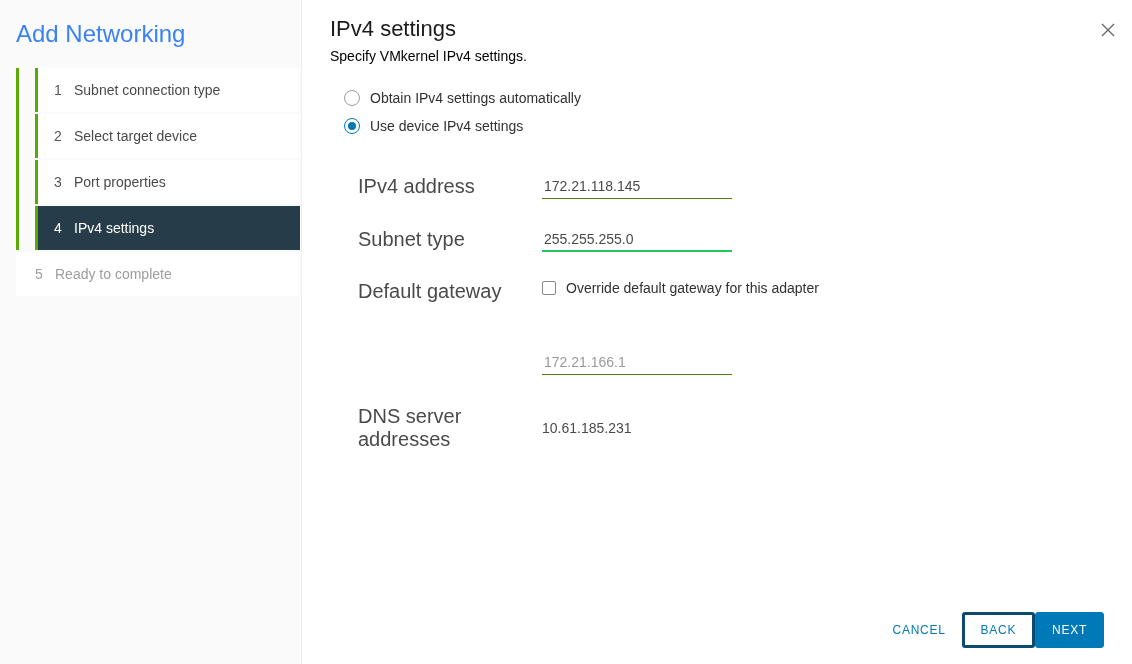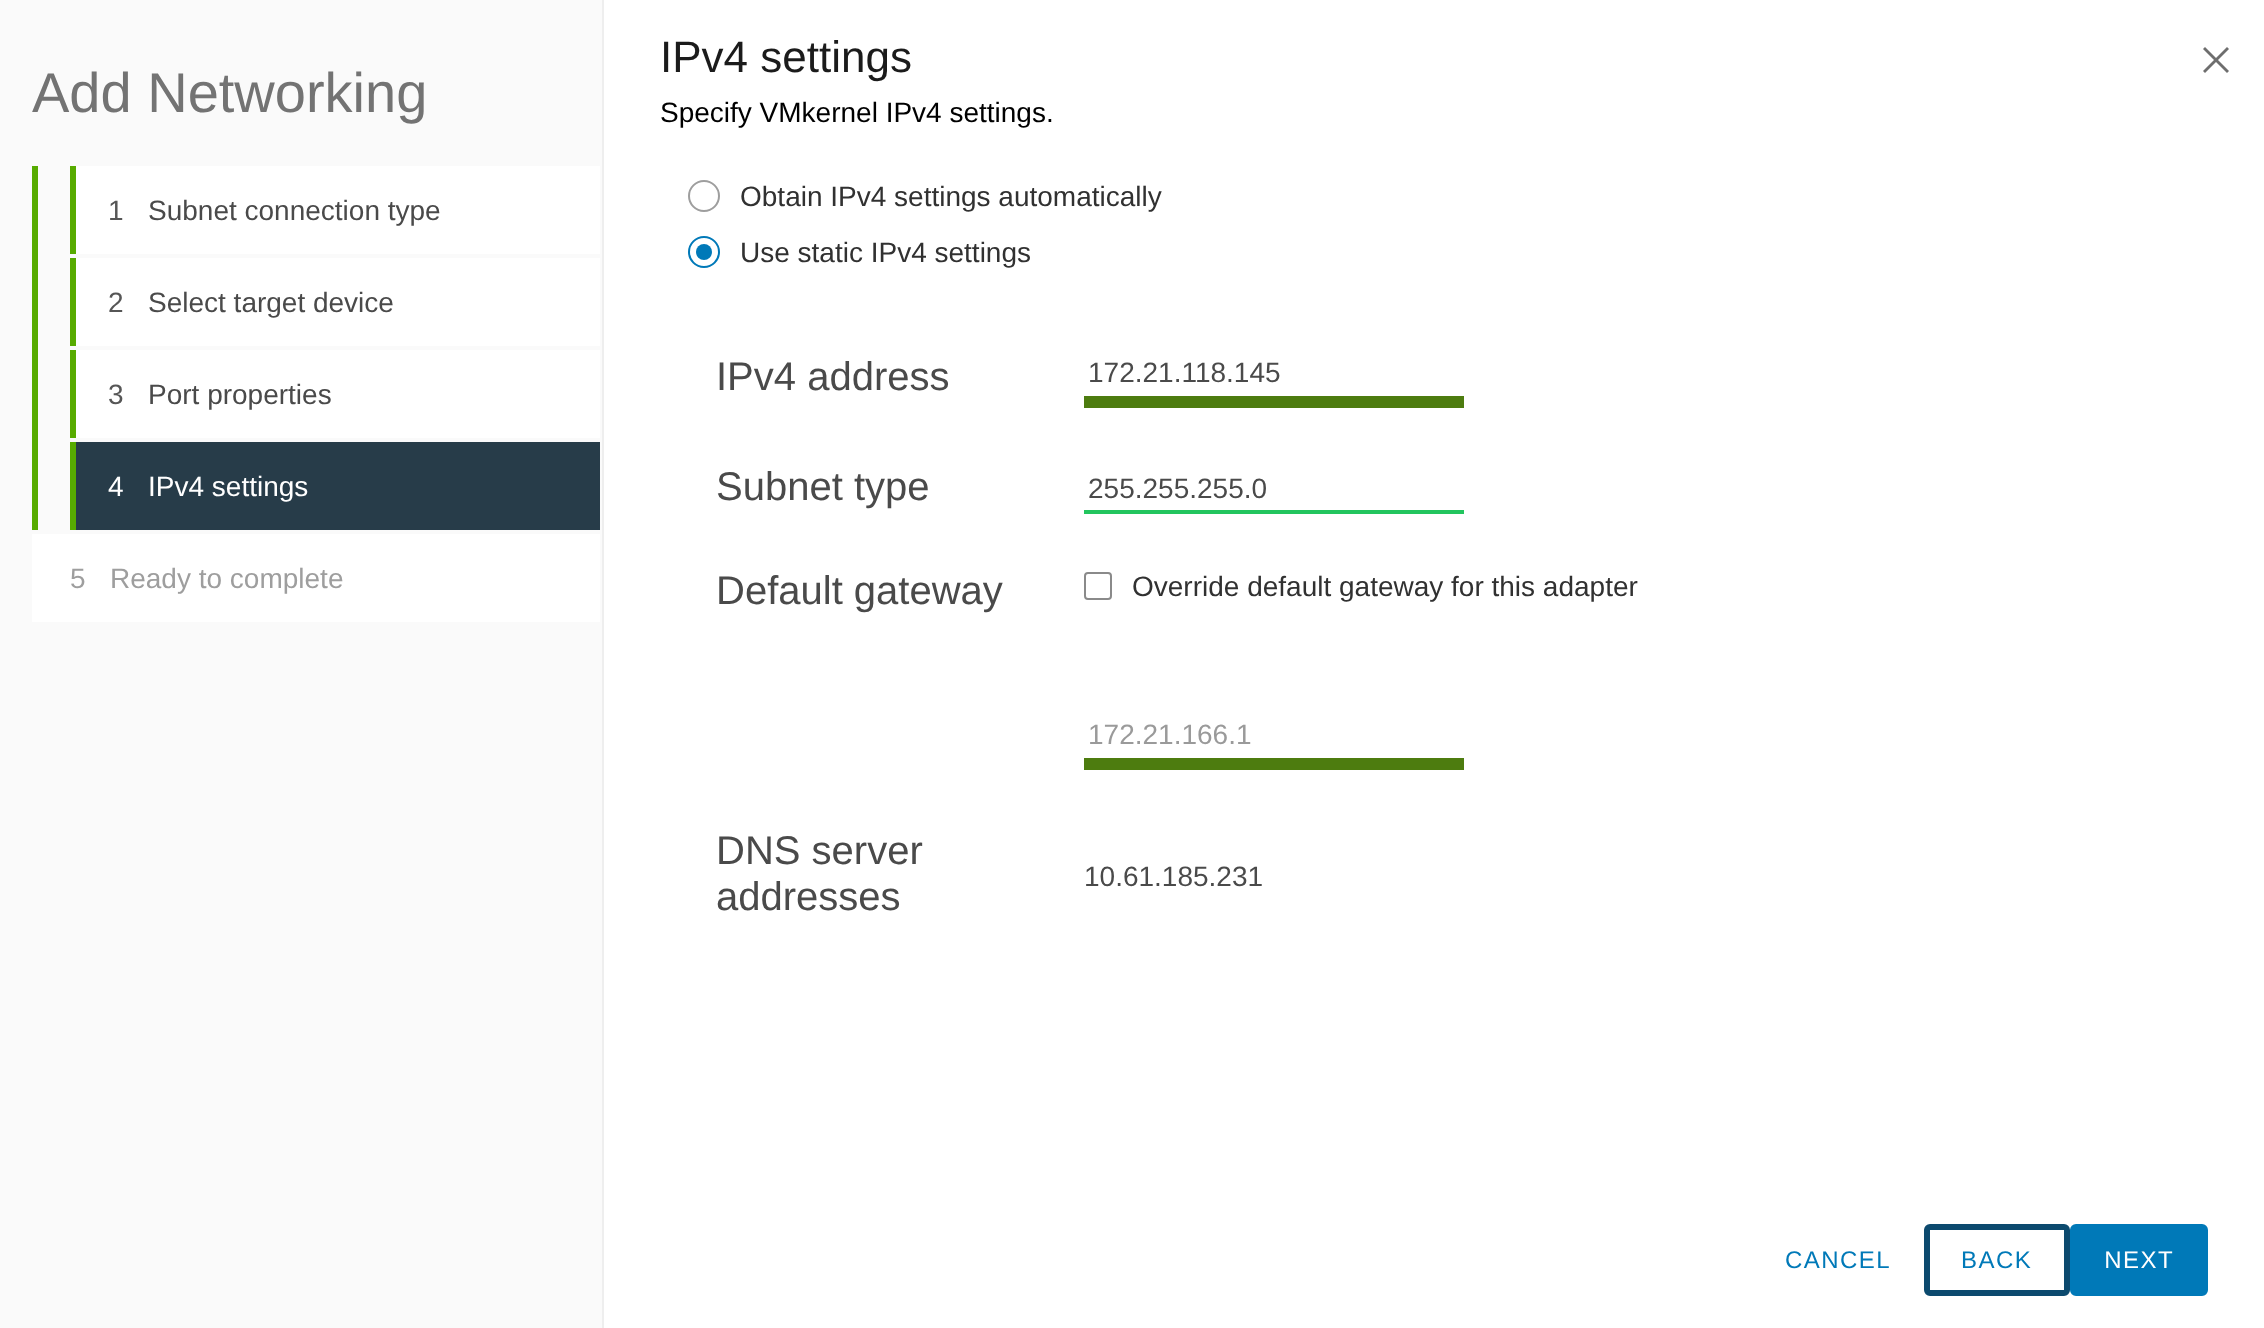--- a/index.html
+++ b/index.html
@@ -18,25 +18,24 @@
       height: 100%;
     }
     .sidebar {
       width: 302px;
       background: #fafafa;
       border-right: 1px solid #eee;
       padding-top: 16px;
       flex-shrink: 0;
     }
     .sidebar-title {
-      font-size: 28px;
+      font-size: 24px;
       font-weight: 400;
-      color: #737373;
+      color: #3b82f6;
       padding: 4px 16px 18px 16px;
-      margin-top: 11px;
     }
     .wizard-steps { list-style: none; }
     .wizard-step {
       display: flex;
       align-items: center;
       padding: 14px 12px 14px 16px;
       margin: 2px 1px 2px 16px;
       background: #fff;
       border-left: 3px solid transparent;
       position: relative;
@@ -123,21 +122,21 @@
       width: 184px;
       flex-shrink: 0;
       color: #4a4a4a;
       font-size: 20px;
     }
     .form-value {
       flex: 1;
     }
     .text-input {
       border: none;
-      border-bottom: 6px solid #4d7c0f;
+      border-bottom: 1px solid #4d7c0f;
       padding: 4px 2px;
       font-size: 14px;
       width: 190px;
       color: #4a4a4a;
       background: transparent;
       outline: none;
     }
     .text-input.focused {
       border-bottom: 2px solid #22c55e;
       padding-bottom: 3px;
@@ -232,21 +231,21 @@
       <div class="radio-row">
         <span class="radio-outer">
             <span class="radio-inner"></span>
           </span>
         <span>Obtain IPv4 settings automatically</span>
       </div>
       <div class="radio-row selected">
         <span class="radio-outer">
             <span class="radio-inner"></span>
           </span>
-        <span>Use static IPv4 settings</span>
+        <span>Use device IPv4 settings</span>
       </div>
     </div>
 
     <div class="form-section">
 
       <div class="form-row">
         <div class="form-label">IPv4 address</div>
         <div class="form-value">
           <input type="text" class="text-input" value="172.21.118.145" style="">
         </div>

